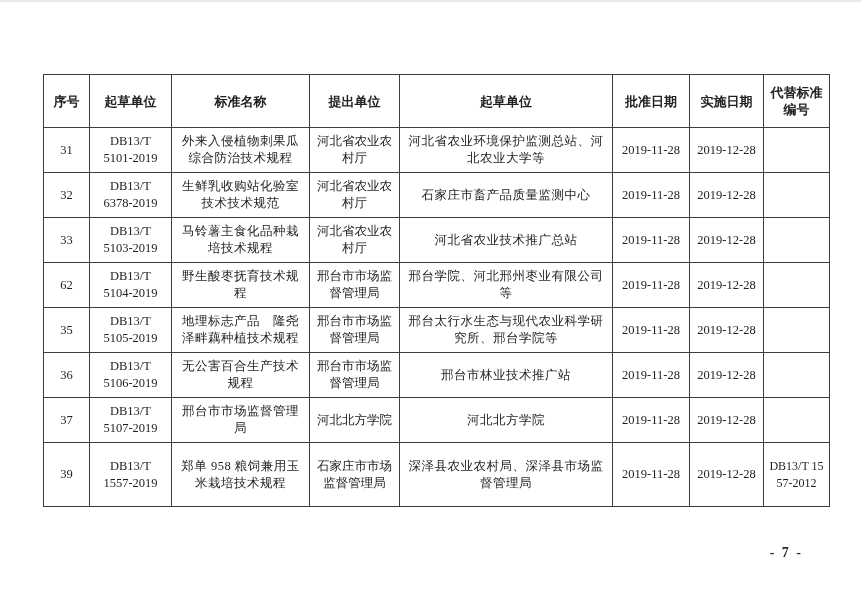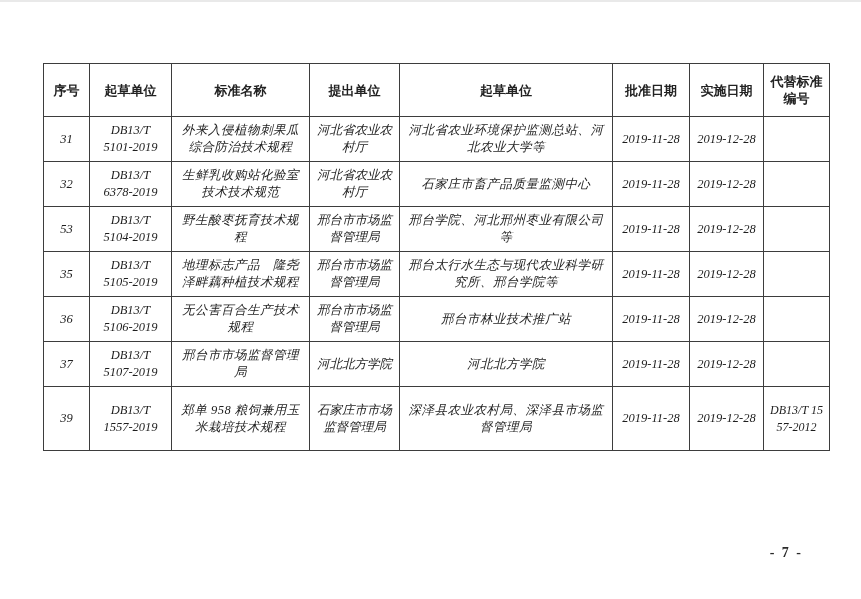--- a/index.html
+++ b/index.html
@@ -30,30 +30,31 @@
     line-height: 17px;
   }
   .std-table th, .std-table td {
     border: 1px solid #3d3d3d;
     vertical-align: middle;
     padding: 2px 5px;
     overflow: hidden;
   }
   .std-table {
     border: 1.5px solid #333333;
+    margin-top: 11px;
   }
   .std-table thead th {
     font-family: "Liberation Sans", "DejaVu Sans", sans-serif;
     font-weight: bold;
     font-size: 13px;
     text-align: center;
     height: 48px;
     color: #222222;
   }
-  .std-table tbody tr { height: 45px; font-style: italic; }
+  .std-table tbody tr { height: 45px; }
   .std-table tbody tr.tall-row { height: 64px; }
   .c-seq, .c-code, .c-prop, .c-date, .c-repl {
     text-align: center;
   }
   .c-name, .c-draft {
     text-align: center;
     padding: 2px 7px;
     letter-spacing: 0.5px;
   }
   .c-code, .c-date, .c-seq {
@@ -118,21 +119,31 @@
         <td class="c-seq">32</td>
         <td class="c-code">DB13/T 6378-2019</td>
         <td class="c-name">生鲜乳收购站化验室技术技术规范</td>
         <td class="c-prop">河北省农业农村厅</td>
         <td class="c-draft">石家庄市畜产品质量监测中心</td>
         <td class="c-date">2019-11-28</td>
         <td class="c-date">2019-12-28</td>
         <td class="c-repl"></td>
       </tr>
       <tr>
-        <td class="c-seq">53</td>
+        <td class="c-seq">33</td>
+        <td class="c-code">DB13/T 5103-2019</td>
+        <td class="c-name">马铃薯主食化品种栽培技术规程</td>
+        <td class="c-prop">河北省农业农村厅</td>
+        <td class="c-draft">河北省农业技术推广总站</td>
+        <td class="c-date">2019-11-28</td>
+        <td class="c-date">2019-12-28</td>
+        <td class="c-repl"></td>
+      </tr>
+      <tr>
+        <td class="c-seq">62</td>
         <td class="c-code">DB13/T 5104-2019</td>
         <td class="c-name">野生酸枣抚育技术规程</td>
         <td class="c-prop">邢台市市场监督管理局</td>
         <td class="c-draft">邢台学院、河北邢州枣业有限公司等</td>
         <td class="c-date">2019-11-28</td>
         <td class="c-date">2019-12-28</td>
         <td class="c-repl"></td>
       </tr>
       <tr>
         <td class="c-seq">35</td>

